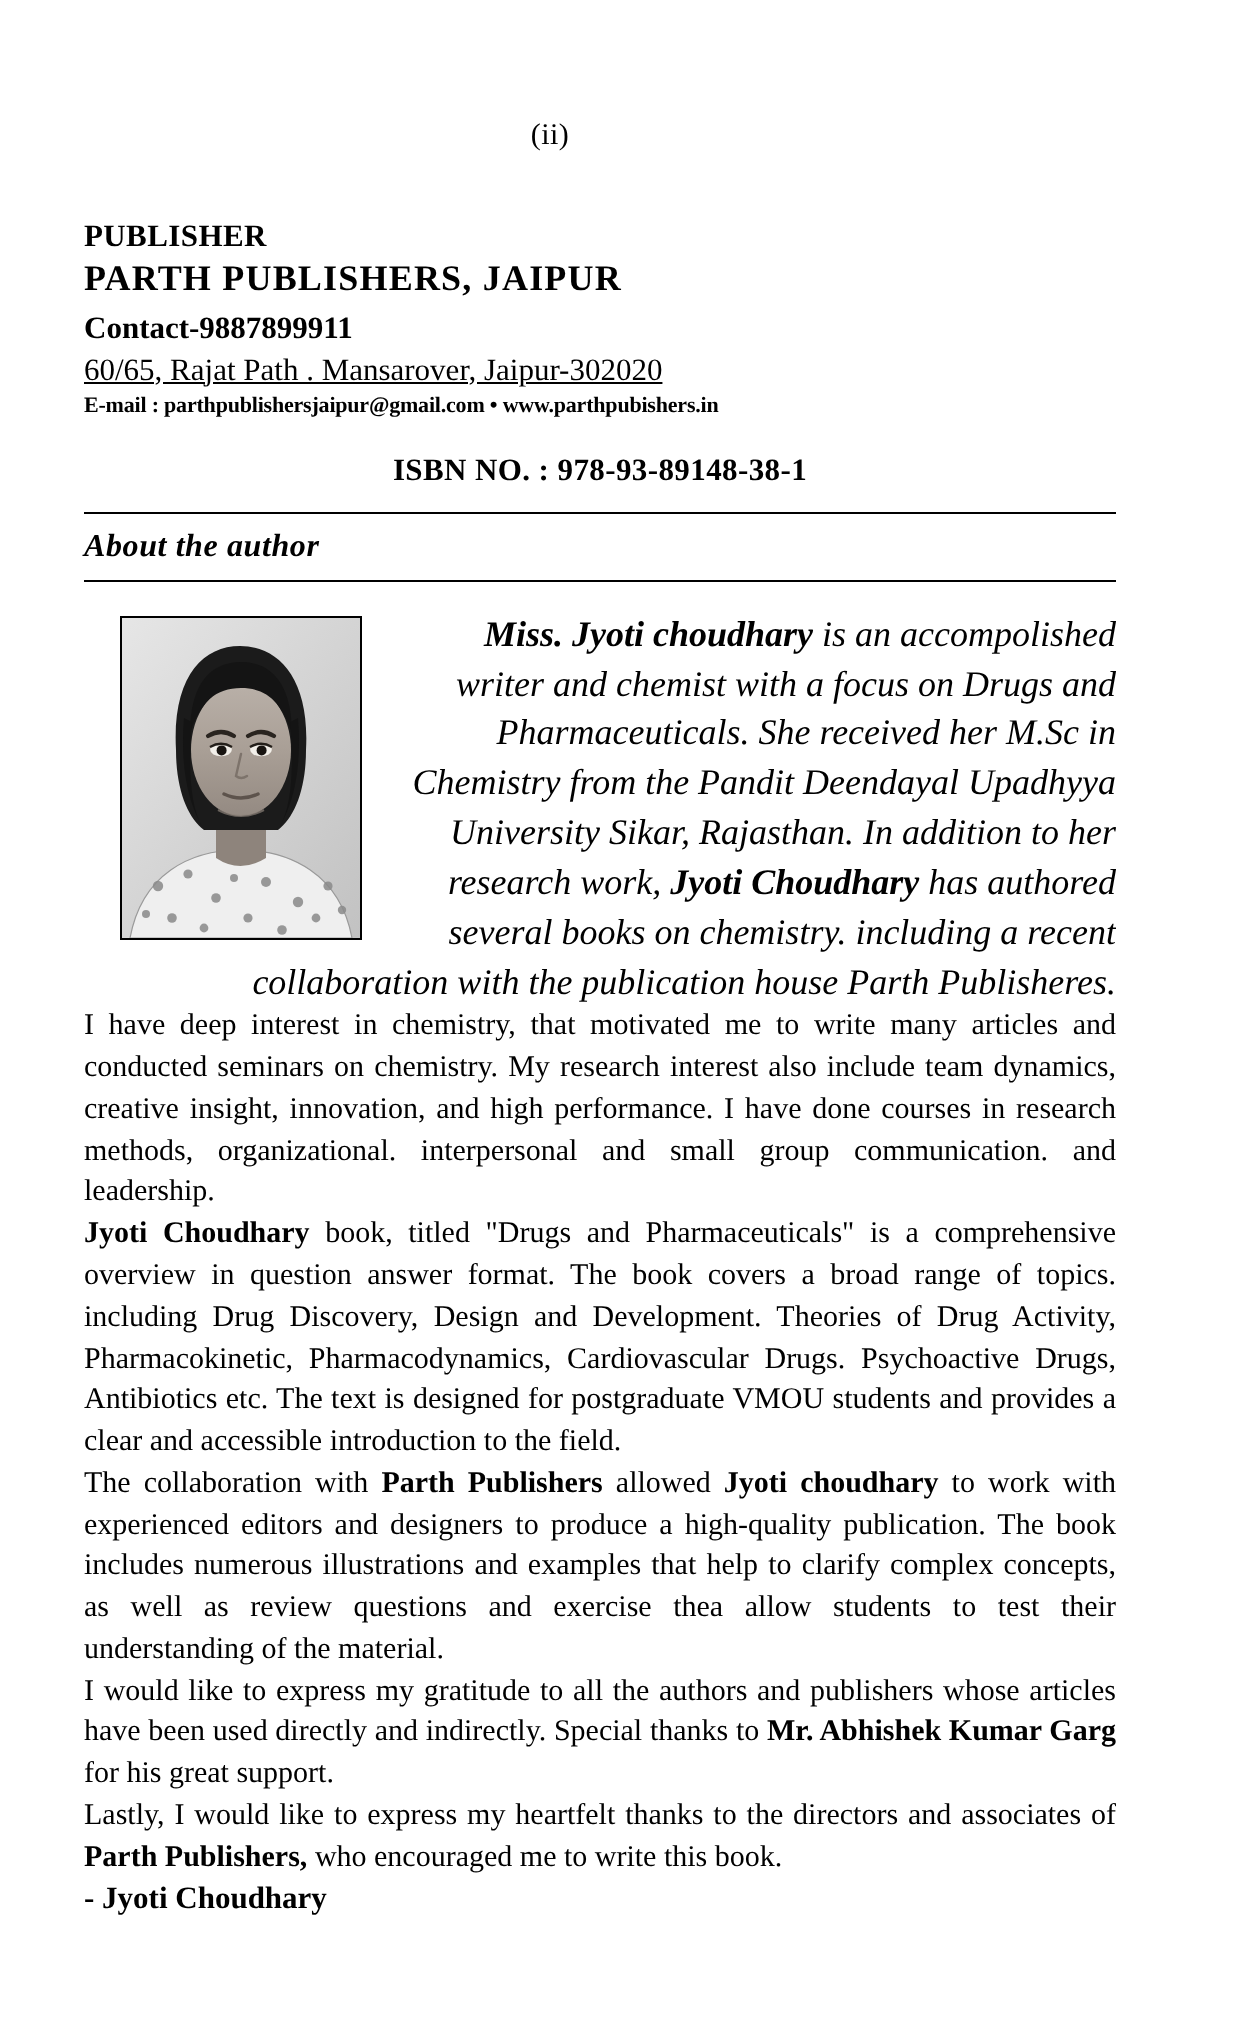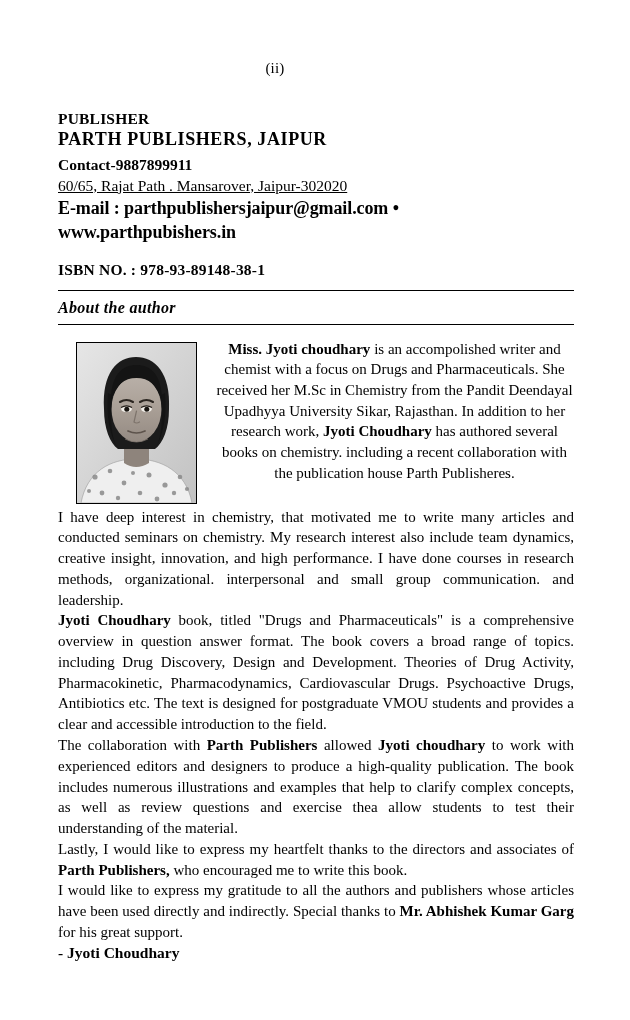--- a/index.html
+++ b/index.html
@@ -26,21 +26,21 @@
     position: absolute;
     top: 60px;
     left: 0;
     width: 550px;
     text-align: center;
     font-size: 15px;
     letter-spacing: 0.2px;
   }
   .content {
     position: absolute;
-    left: 58px;
+    left: 42px;
     top: 110px;
     width: 516px;
   }
   .publisher-label {
     font-size: 15.5px;
     font-weight: bold;
     letter-spacing: 0.2px;
     line-height: 1.15;
   }
   .publisher-name {
@@ -56,30 +56,31 @@
     line-height: 1.32;
     margin-top: 5px;
     font-weight: bold;
   }
   .address-line {
     font-size: 15.5px;
     line-height: 1.32;
     text-decoration: underline;
   }
   .email-line {
-    font-size: 18px;
+    font-size: 11px;
     font-weight: bold;
     line-height: 1.35;
     letter-spacing: -0.1px;
   }
   .isbn-line {
     font-size: 15.5px;
     font-weight: bold;
     letter-spacing: 0.2px;
     margin-top: 16px;
+    text-align: center;
   }
   .rule {
     border: 0;
     border-top: 1.4px solid #000;
     margin: 0;
     width: 516px;
   }
   .rule-top { margin-top: 11px; }
   .rule-bottom { margin-top: 0px; }
   .about-head {
@@ -98,23 +99,24 @@
     width: 119px;
     height: 160px;
     margin: 3px 18px 3px 18px;
     border: 1.2px solid #000;
     background: #d8d8d8;
     position: relative;
     overflow: hidden;
   }
   .photo svg { display: block; width: 100%; height: 100%; }
   .bio-text {
-    font-size: 15px;
+    font-size: 18px;
     line-height: 1.38;
-    text-align: center;
+    text-align: right;
+    font-style: italic;
   }
   .body-para {
     font-size: 15px;
     line-height: 1.385;
     text-align: justify;
     margin: 0;
   }
   b, strong { font-weight: bold; }
   .signature {
     text-align: left;
@@ -216,20 +218,20 @@
       </div>
       <div class="bio-text">
         <b>Miss. Jyoti choudhary</b><span> is an accompolished writer and chemist with a focus on Drugs and Pharmaceuticals. She received her M.Sc in Chemistry from the Pandit Deendayal Upadhyya University Sikar, Rajasthan. In addition to her research work, </span><b>Jyoti Choudhary</b><span> has authored several books on chemistry. including a recent collaboration with the publication house Parth Publisheres.</span>
       </div>
     </div>
 
     <div id="paras">
         <div class="body-para"><span>I have deep interest in chemistry, that motivated me to write many articles and conducted seminars on chemistry. My research interest also include team dynamics, creative insight, innovation, and high performance. I have done courses in research methods, organizational. interpersonal and small group communication. and leadership.</span></div>
         <div class="body-para"><b>Jyoti Choudhary</b><span> book, titled "Drugs and Pharmaceuticals" is a comprehensive overview in question answer format. The book covers a broad range of topics. including Drug Discovery, Design and Development. Theories of Drug Activity, Pharmacokinetic, Pharmacodynamics, Cardiovascular Drugs. Psychoactive Drugs, Antibiotics etc. The text is designed for postgraduate VMOU students and provides a clear and accessible introduction to the field.</span></div>
         <div class="body-para"><span>The collaboration with </span><b>Parth Publishers</b><span> allowed </span><b>Jyoti choudhary</b><span> to work with experienced editors and designers to produce a high-quality publication. The book includes numerous illustrations and examples that help to clarify complex concepts, as well as review questions and exercise thea allow students to test their understanding of the material.</span></div>
+        <div class="body-para"><span>I would like to express my gratitude to all the authors and publishers whose articles have been used directly and indirectly. Special thanks to </span><b>Mr. Abhishek Kumar Garg</b><span> for his great support.</span></div>
         <div class="body-para"><span>Lastly, I would like to express my heartfelt thanks to the directors and associates of </span><b>Parth Publishers,</b><span> who encouraged me to write this book.</span></div>
-        <div class="body-para"><span>I would like to express my gratitude to all the authors and publishers whose articles have been used directly and indirectly. Special thanks to </span><b>Mr. Abhishek Kumar Garg</b><span> for his great support.</span></div>
       </div>
 
     <div class="signature">- Jyoti Choudhary</div>
 
   </div>
 </div>
 
 </body></html>

